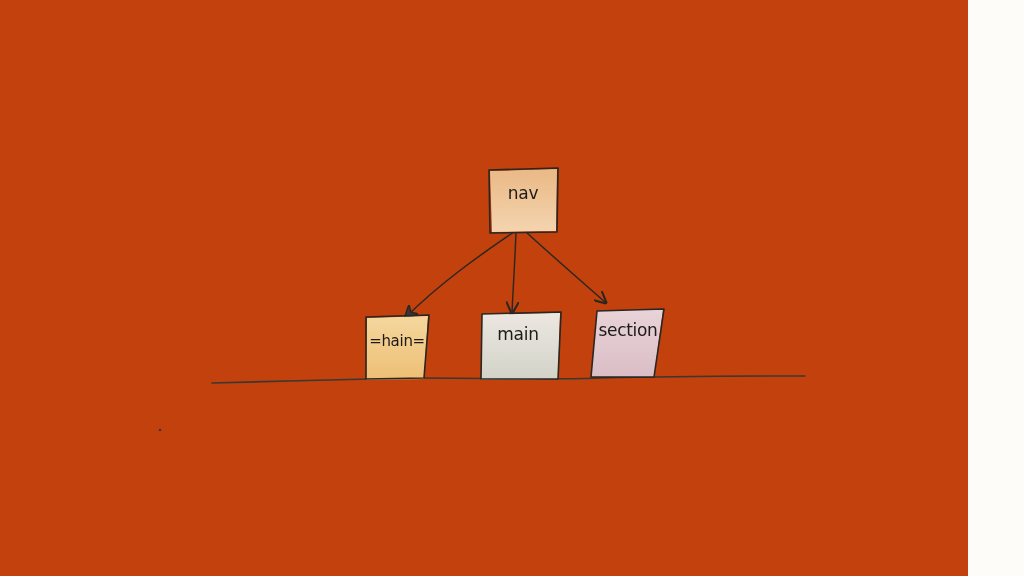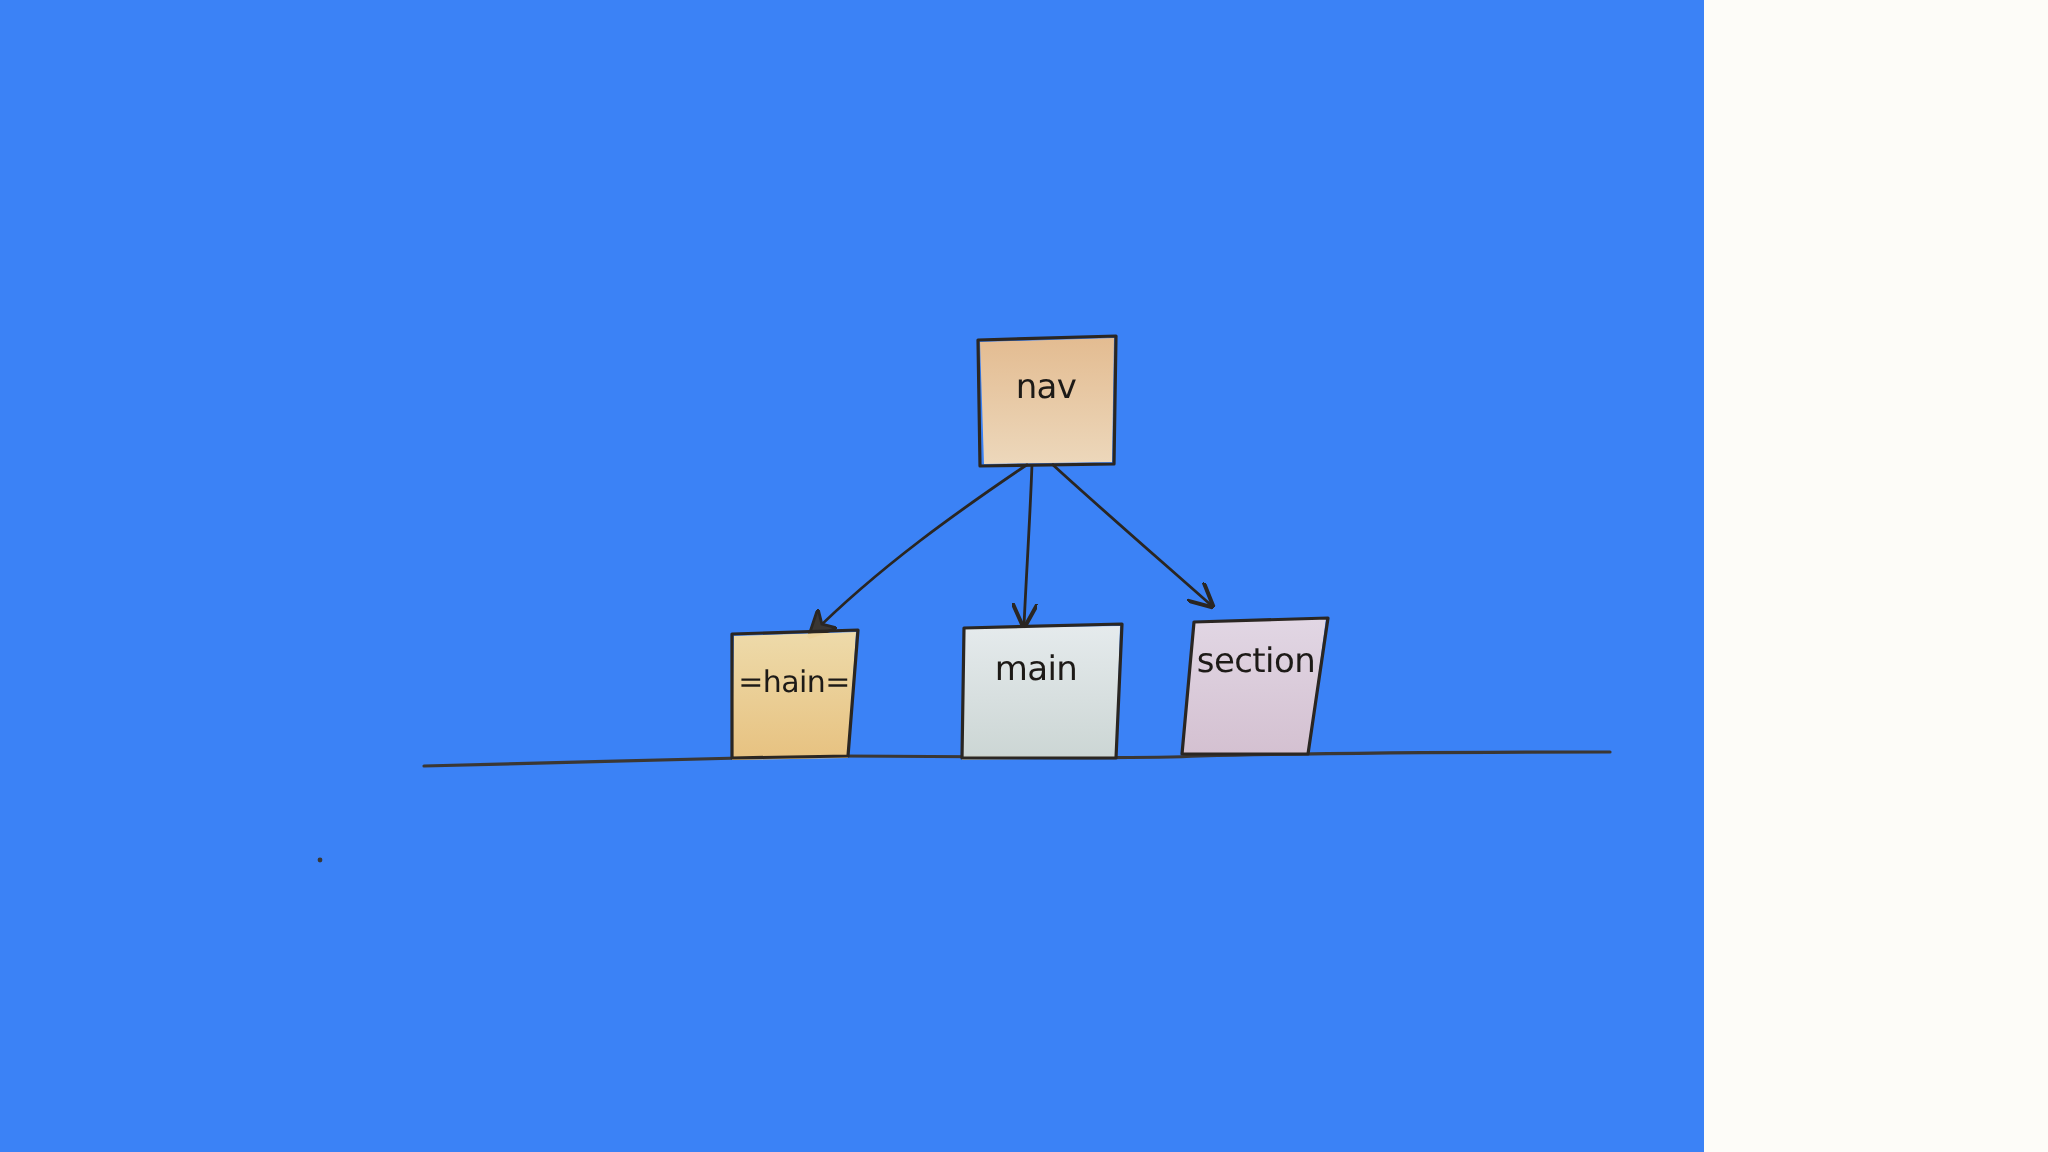--- a/index.html
+++ b/index.html
@@ -5,23 +5,23 @@
     html, body {
       margin: 0;
       padding: 0;
       width: 1024px;
       height: 576px;
       background: #fdfcf8;
       overflow: hidden;
     }
     .canvas {
       position: relative;
-      width: 852px;
+      width: 968px;
       height: 576px;
-      background: #3b82f6;
+      background: #c2410c;
     }
     svg.diagram {
       position: absolute;
       left: 0;
       top: 0;
       width: 1024px;
       height: 576px;
     }
     .node-label {
       font-family: "DejaVu Sans", sans-serif;

